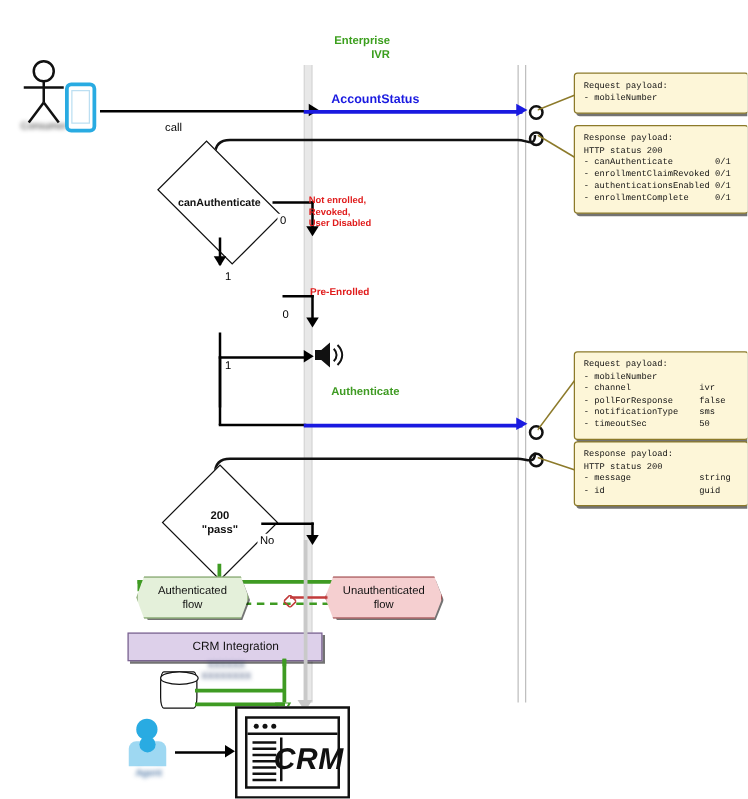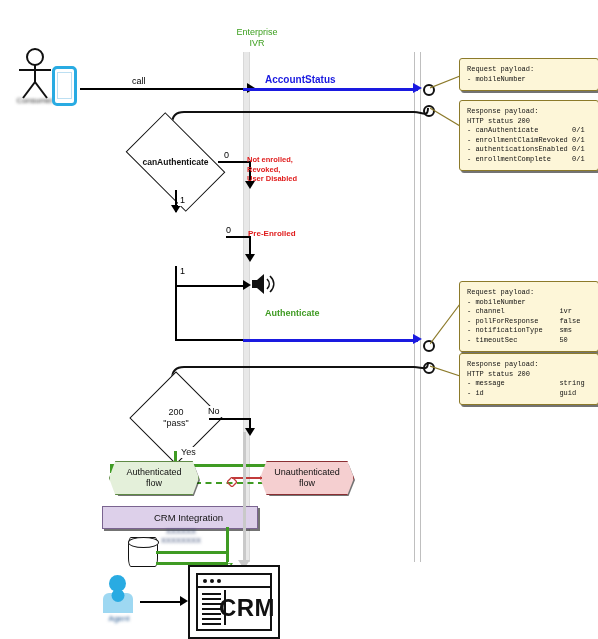--- a/index.html
+++ b/index.html
@@ -19,23 +19,23 @@
   
   .lifeline{
     position:absolute;
     width:5px;
     background:#e8e8e8;
     border-left:1px solid #d8d8d8;
     border-right:1px solid #d8d8d8;
   }
   .lifeline-title{
     position:absolute;
-    text-align:center;
+    text-align:right;
     font-size:9px;
-    font-weight:normal;
+    font-weight:bold;
     line-height:11px;
     white-space:pre-line;
   }
   .ll-ivr{color:#3c9f1e;}
   .ll-api{color:#1414c8;}
 
   
   .hline{position:absolute;height:0;border-top:2px solid #000;}
   .vline{position:absolute;width:0;border-left:2px solid #000;}
   .hline-blue{position:absolute;height:0;border-top:3px solid #1a1ae0;}
@@ -72,20 +72,21 @@
 
   
   .edge-label{
     position:absolute;
     background:#ffffff;
     font-size:9px;
     color:#000;
     padding:0 2px;
     line-height:11px;
     white-space:nowrap;
+    margin-top:21px;
   }
   .edge-label-blue{
     position:absolute;
     background:#ffffff;
     font-size:10px;
     font-weight:bold;
     color:#1a1ae0;
     padding:0 2px;
     line-height:12px;
     white-space:nowrap;
@@ -228,20 +229,21 @@
   .crmwin{
     position:absolute;
     background:#ffffff;
     border:2px solid #111;
   }
   .crmwin-inner{
     position:absolute;
     left:6px;right:6px;top:6px;bottom:6px;
     border:2px solid #111;
     background:#fff;
+    font-style:italic;
   }
   .crm-title{
     position:absolute;left:0;right:0;top:0;height:11px;
     border-bottom:2px solid #111;
   }
   .crm-dot{
     position:absolute;top:3.5px;width:4px;height:4px;border-radius:50%;
     background:#111;
   }
   .crm-side{
@@ -414,21 +416,21 @@
 
   <div class="abs" style="left:170px;top:340px;">
     <svg width="262" height="52">
       <path d="M 258 22 C 258 32, 252 27, 244 27 L 14 27 C 6 27, 2 31, 2 39 L 2 50" fill="none" stroke="#111" stroke-width="2"></path>
       <polygon points="2,52 -3,42 7,42" fill="#111"></polygon>
     </svg>
   </div>
 
   <div class="diamond-wrap" style="left:143px;top:385px;width:66px;height:66px;">
     <div class="diamond"></div>
-    <div class="diamond-txt" style="font-weight:normal;font-size:9px;">200
+    <div class="diamond-txt" style="font-weight:bold;font-size:9px;">200
 "pass"</div>
   </div>
 
   <div class="hline" style="left:209px;top:418px;width:42px;"></div>
   <div class="vline" style="left:249px;top:418px;height:14px;"></div>
   <div class="arrow-d" style="left:245px;top:428px;"></div>
   <div class="edge-label" style="left:206px;top:406px;">No</div>
 
   <div class="gline-v" style="left:174px;top:451px;height:14px;"></div>
   <div class="edge-label" style="left:179px;top:447px;color:#111;">Yes</div>

